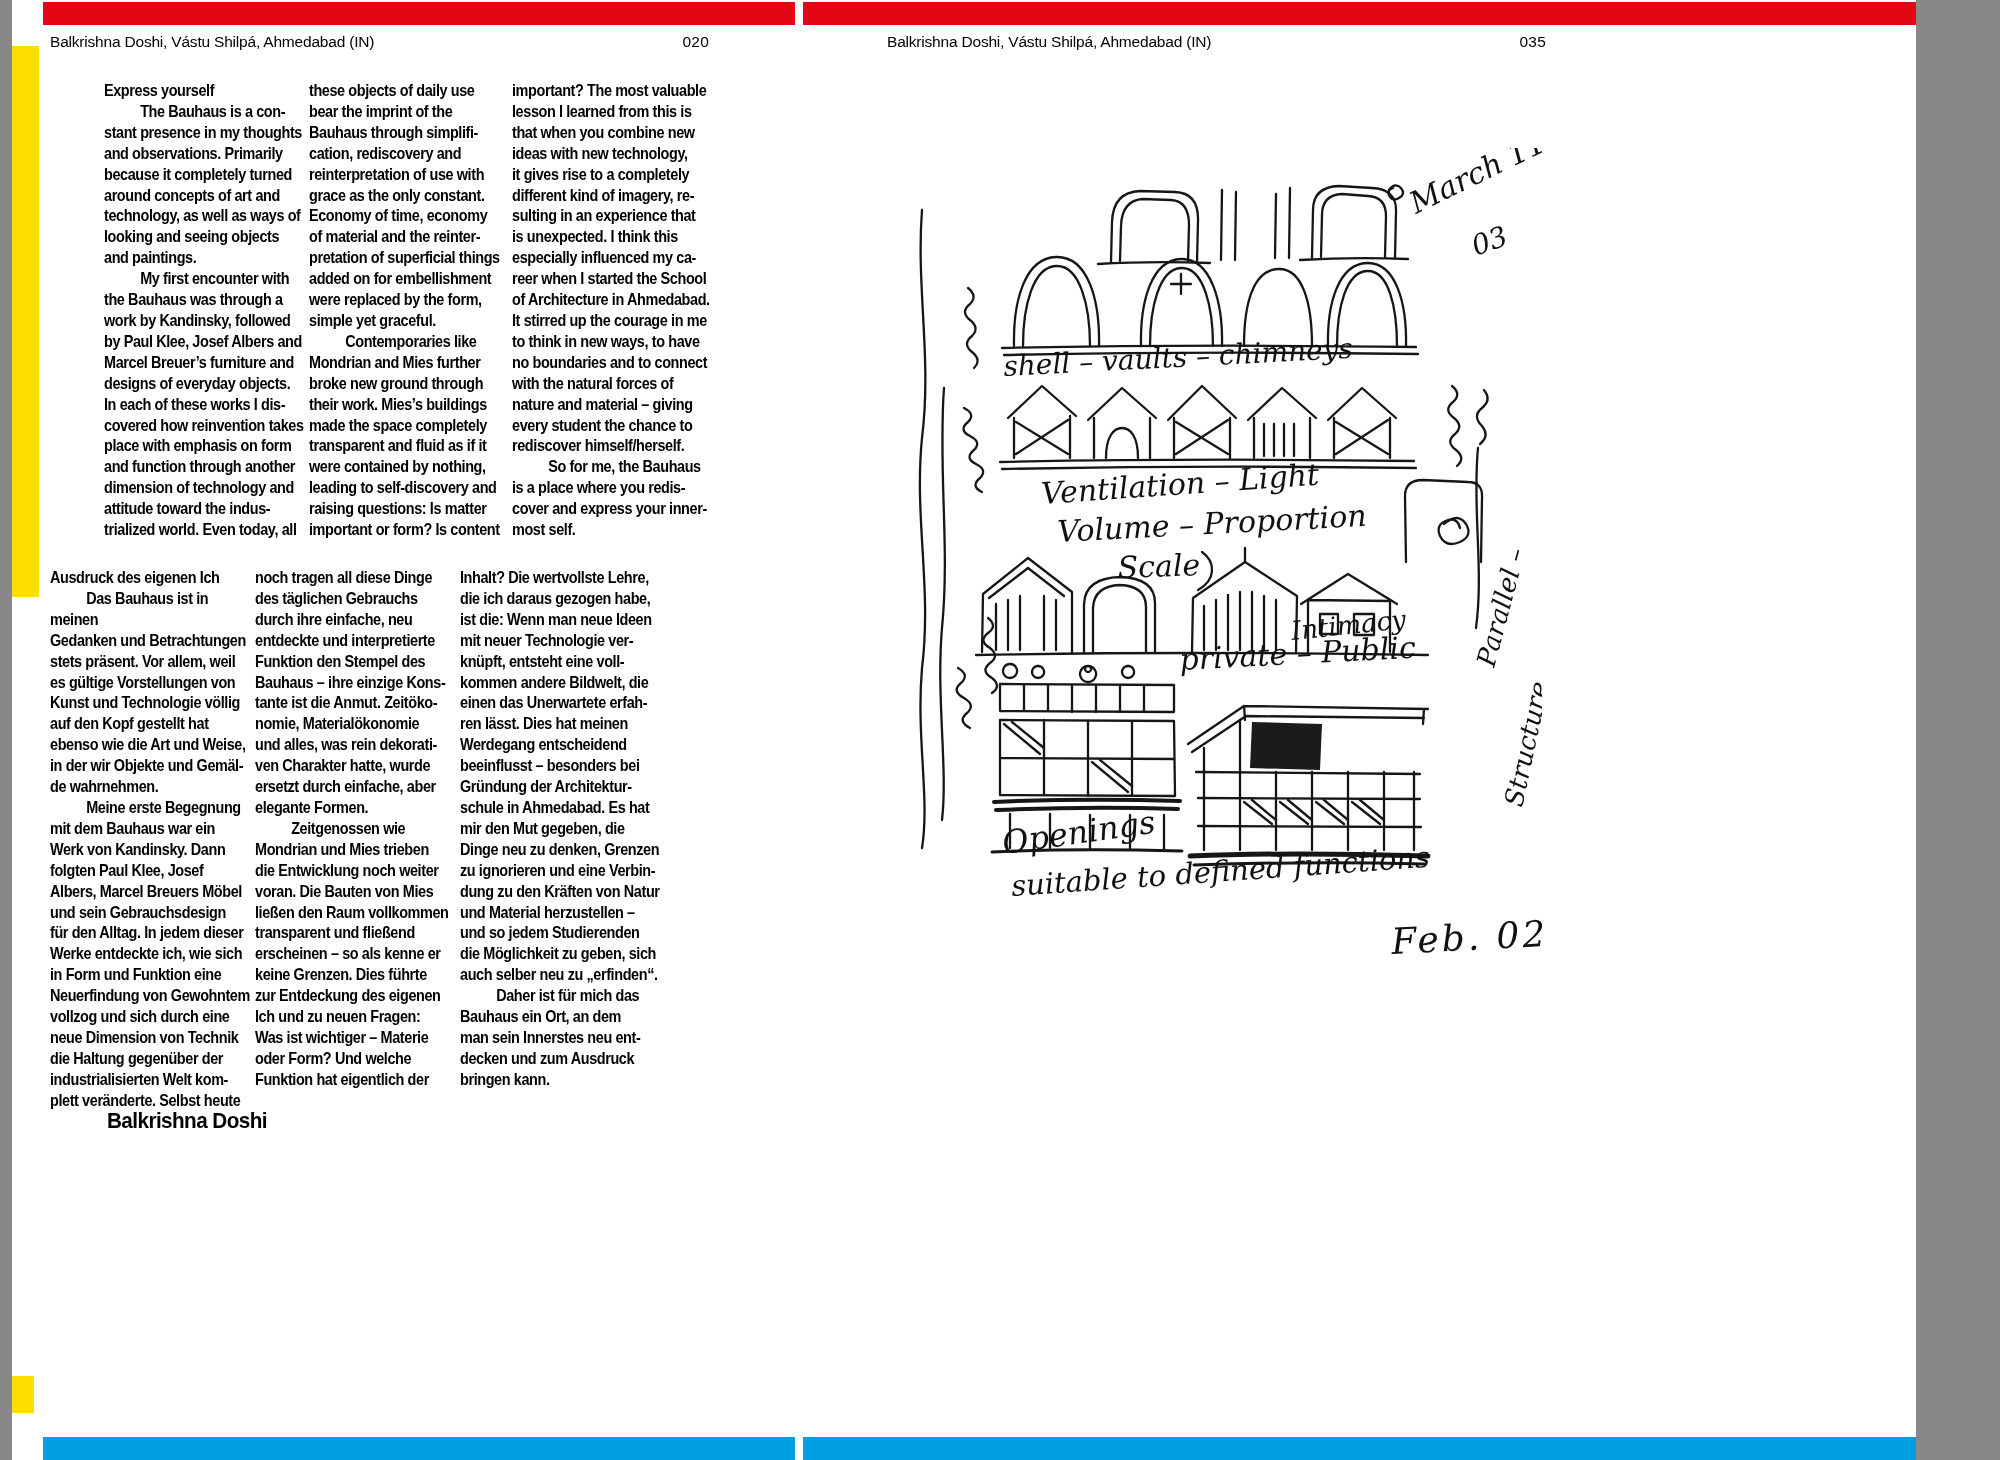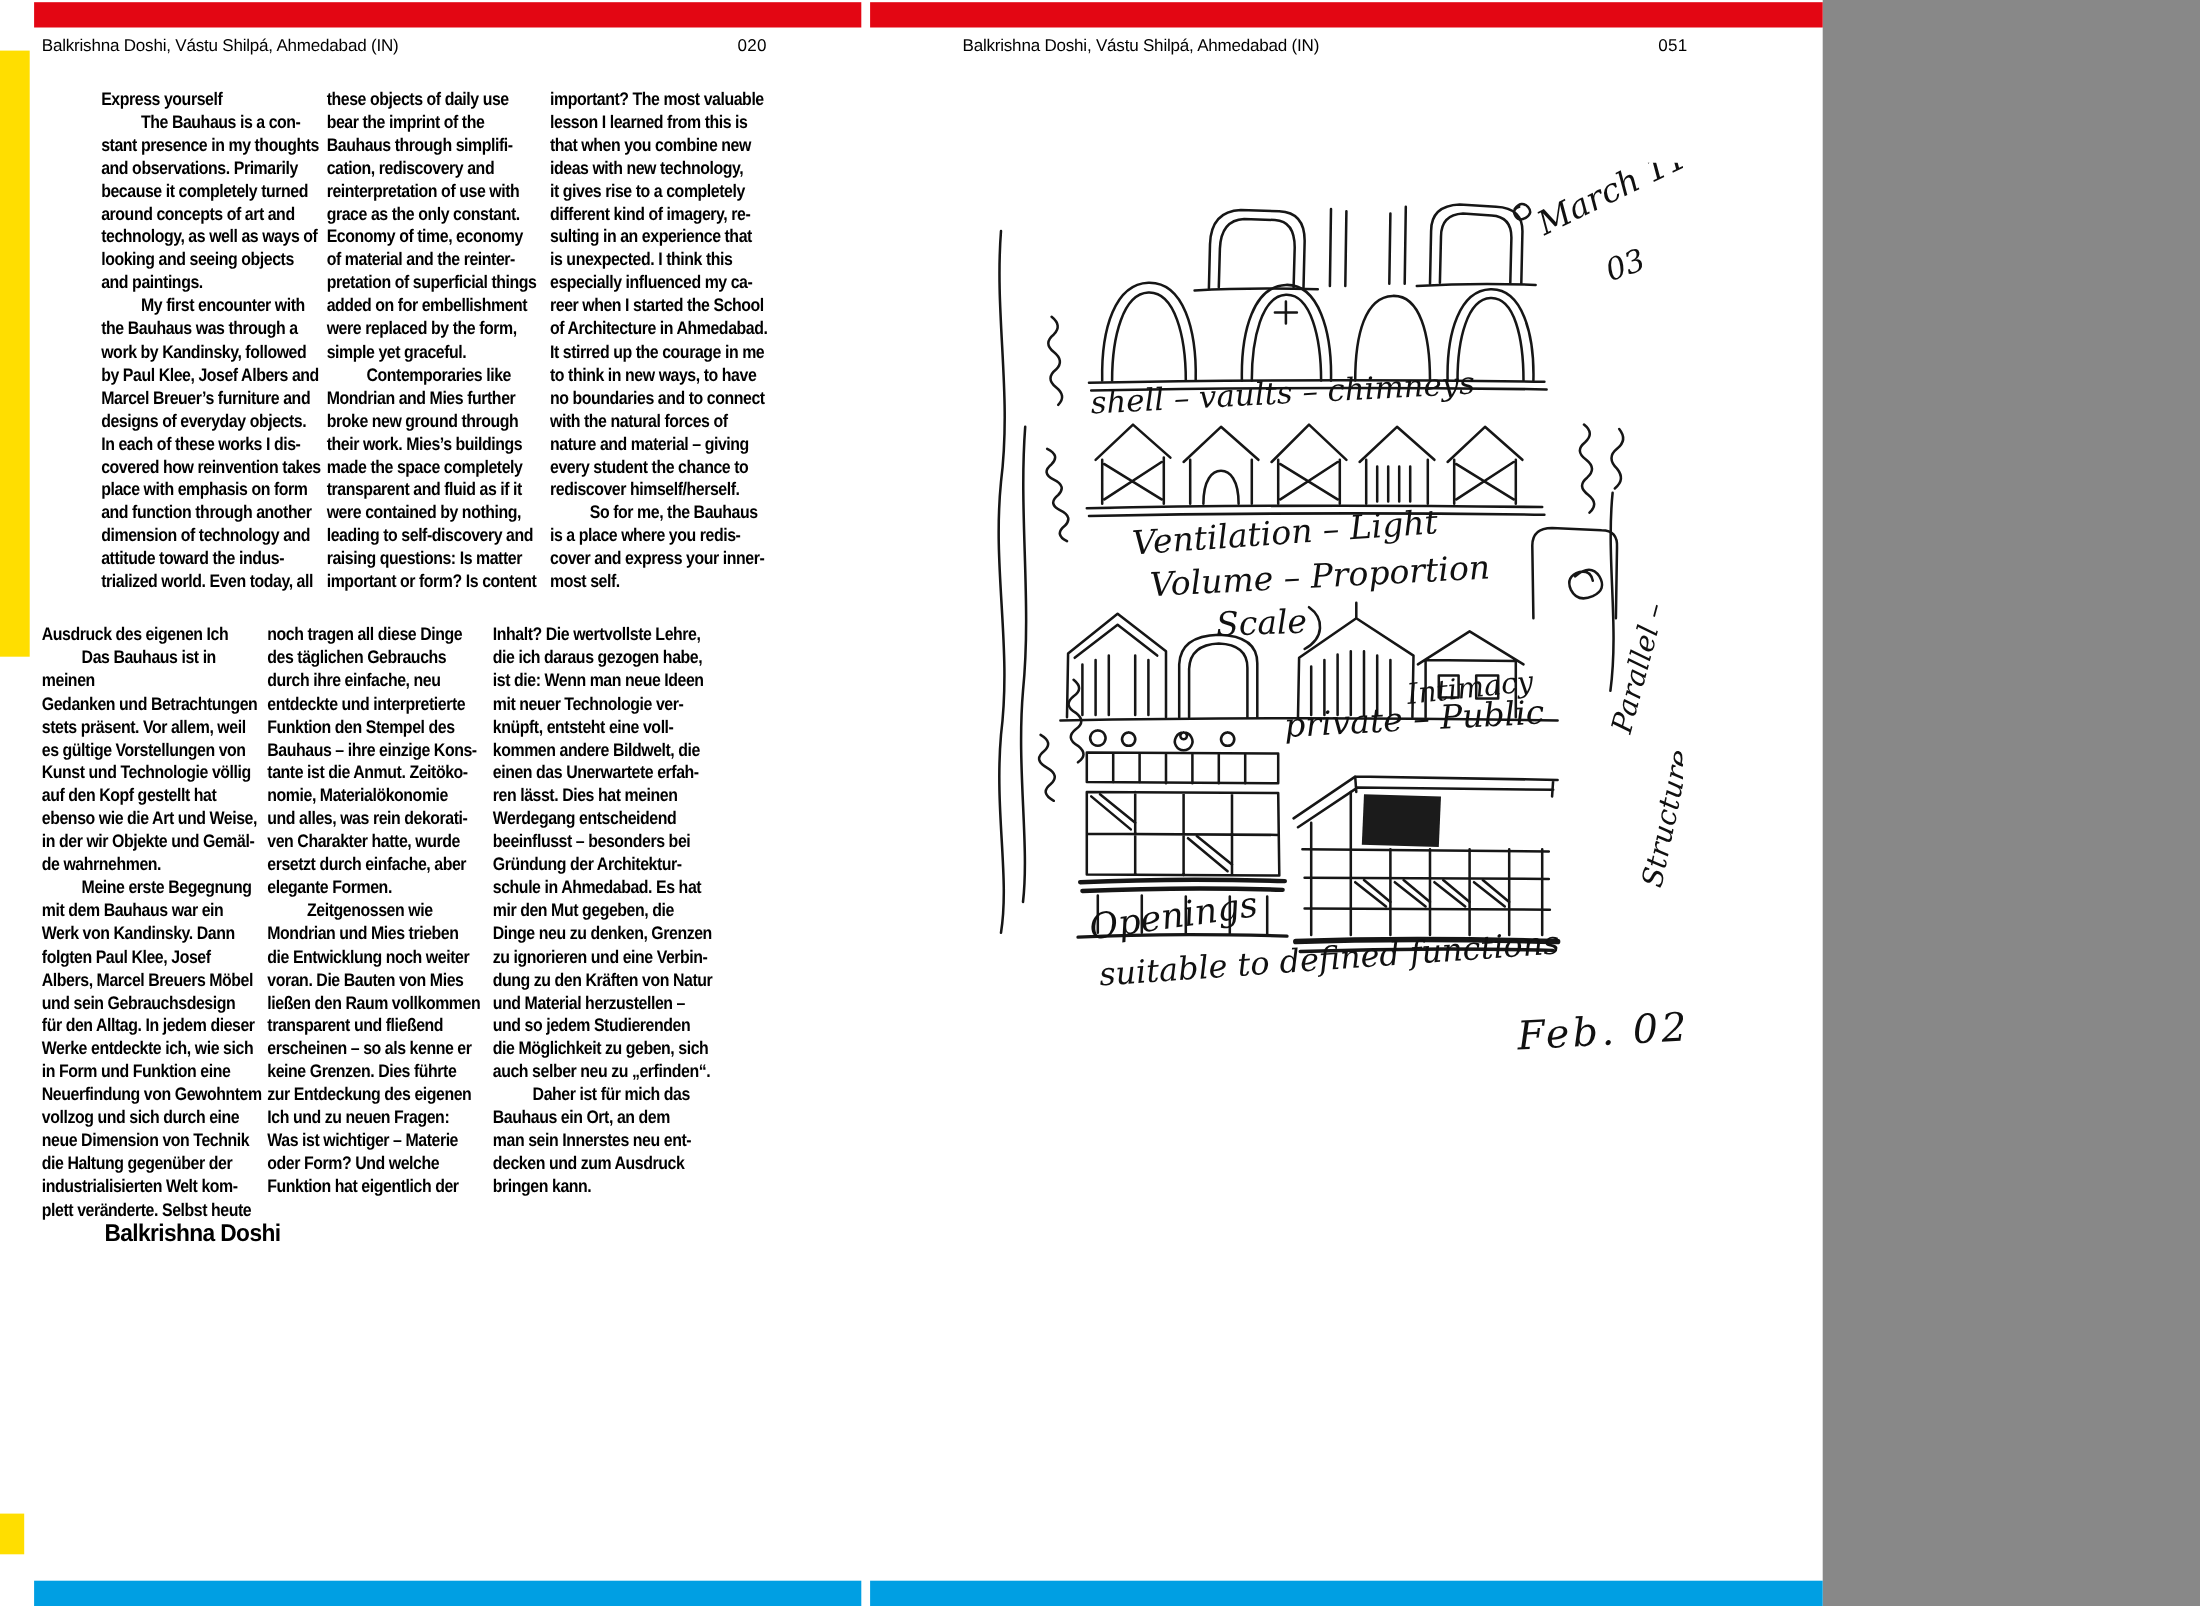--- a/index.html
+++ b/index.html
@@ -1,17 +1,17 @@
 <!DOCTYPE html>
 <html style="--red: #e30613; --yellow: #ffde00; --blue: #009fe3; --ink: #000000; --paper: #ffffff;"><head>
 <meta charset="utf-8">
 <style>
   html,body{margin:0;padding:0;background:#888;}
-  .page{position:relative;width:1657px;height:1460px;background:#fff;overflow:hidden;
-        font-family:"Liberation Sans",sans-serif;color:#000;}
+  .page{position:relative;width:1904px;height:1460px;background:#fff;overflow:hidden;
+        font-family:"Liberation Sans",sans-serif;color:#000;margin-left:12px;}
   .bar{position:absolute;}
   .bar-red{background:var(--red,#e30613);}
   .bar-yellow{background:var(--yellow,#ffde00);}
   .bar-blue{background:var(--blue,#009fe3);}
   .runhead{position:absolute;font-size:15.5px;letter-spacing:-0.2px;font-weight:400;white-space:nowrap;}
   .pagenum{position:absolute;font-size:15.5px;letter-spacing:0.2px;font-weight:400;text-align:right;width:48px;}
   .textcol{position:absolute;font-weight:bold;font-size:16.5px;line-height:20.9px;letter-spacing:-0.45px;
            white-space:pre-wrap;width:238px;transform:scaleX(0.875);transform-origin:0 0;}
   .signature{position:absolute;font-weight:bold;font-size:22px;letter-spacing:-0.6px;
              transform:scaleX(0.94);transform-origin:0 0;white-space:nowrap;}
@@ -27,21 +27,21 @@
   <div class="bar bar-red" style="left:791px;top:2px;width:1163px;height:23px;"></div>
   <div class="bar bar-yellow" style="left:0;top:46px;width:27px;height:551px;"></div>
   <div class="bar bar-yellow" style="left:0;top:1376px;width:22px;height:37px;"></div>
   <div class="bar bar-yellow" style="left:1978px;top:44px;width:22px;height:1370px;"></div>
   <div class="bar bar-blue" style="left:31px;top:1437px;width:752px;height:23px;"></div>
   <div class="bar bar-blue" style="left:791px;top:1437px;width:1163px;height:23px;"></div>
 
   <div class="runhead" style="left:38px;top:33px;">Balkrishna Doshi, Vástu Shilpá, Ahmedabad (IN)</div>
   <div class="pagenum" style="left:649px;top:33px;">020</div>
   <div class="runhead" style="left:875px;top:33px;">Balkrishna Doshi, Vástu Shilpá, Ahmedabad (IN)</div>
-  <div class="pagenum" style="left:1486px;top:33px;">051</div>
+  <div class="pagenum" style="left:1486px;top:33px;">035</div>
 
   <div class="textcol" style="left:92px;top:80px;">Express yourself
           The Bauhaus is a con-
 stant presence in my thoughts
 and observations. Primarily
 because it completely turned
 around concepts of art and
 technology, as well as ways of
 looking and seeing objects
 and paintings.

